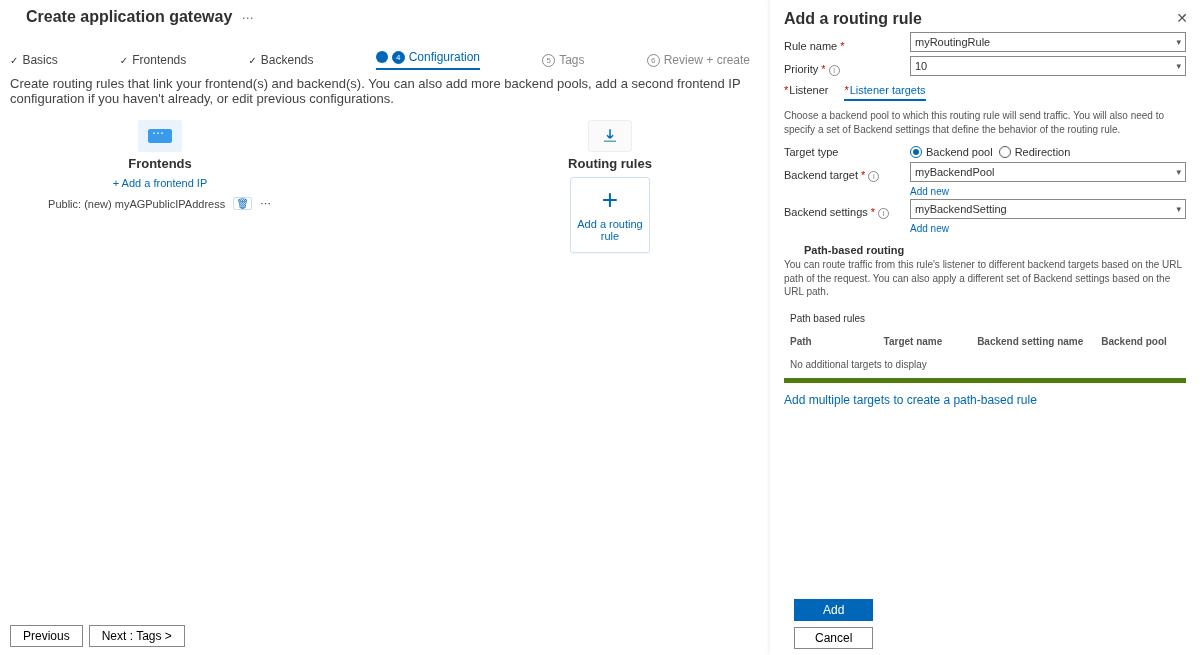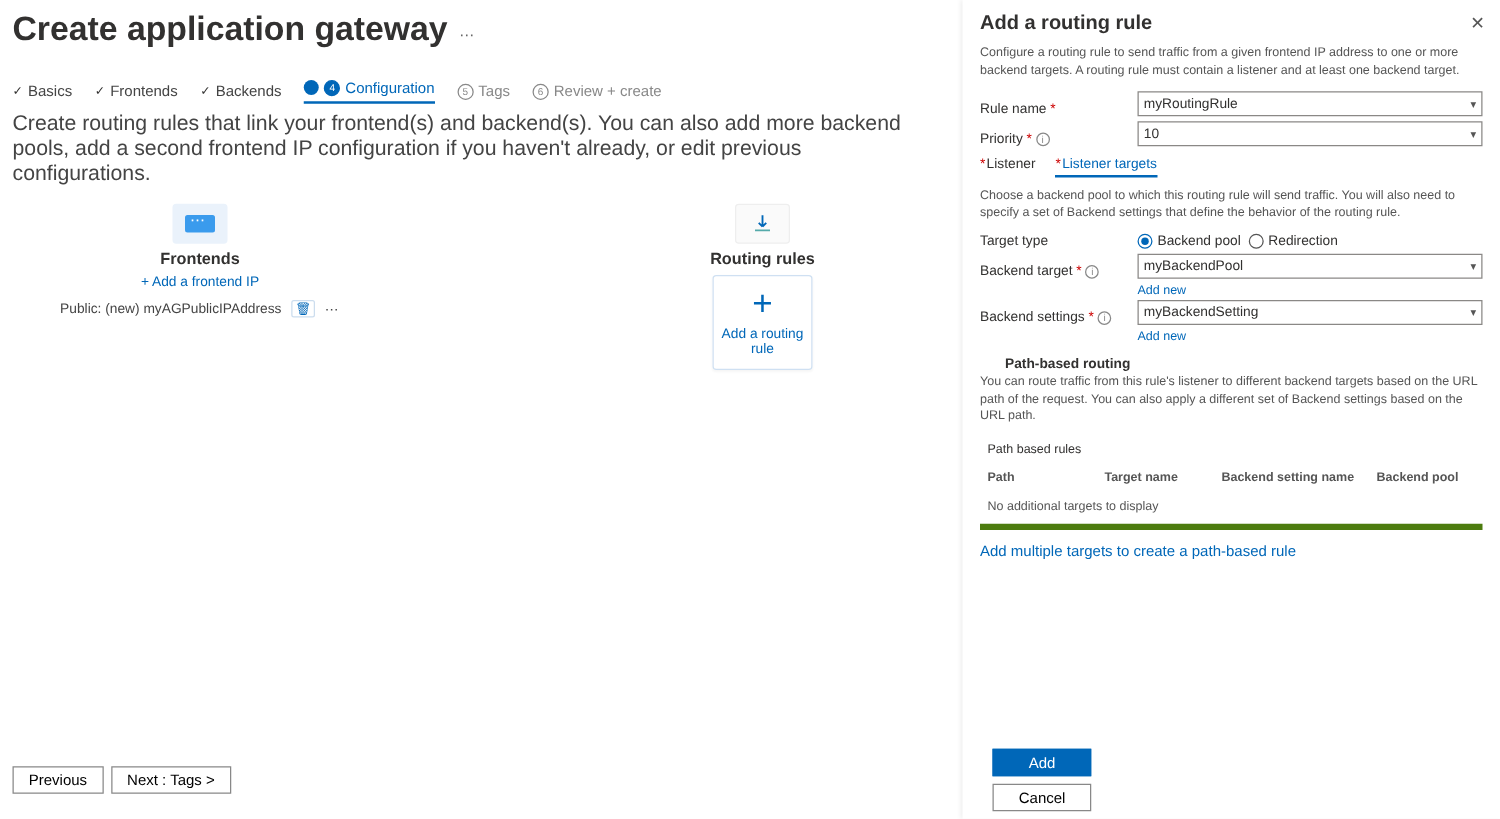--- a/index.html
+++ b/index.html
@@ -2,48 +2,48 @@
 <html><head>
 <meta charset="utf-8">
 <style>
   * { box-sizing: border-box; margin: 0; padding: 0; font-family: "Segoe UI", Arial, sans-serif; }
   body { font-size: 12px; color: #323130; background: #fff; overflow: hidden; }
   .page { width: 1200px; height: 655px; position: relative; }
   .main { width: 760px; padding: 6px 10px 0 10px; height: 100%; position: relative; }
   .crumbs { font-size: 11px; color: #0067b8; margin-bottom: 2px; }
   .crumbs span.sep { color: #666; padding: 0 4px; }
   .crumbs a { color: #0067b8; text-decoration: none; cursor: pointer; }
-  h1 { font-size: 27px; font-weight: 600; margin: 2px 0 6px 0; display: inline-block; }
+  h1 { font-size: 16px; font-weight: 600; margin: 2px 0 6px 16px; display: inline-block; }
   .dots { display: inline-block; color: #666; margin-left: 6px; letter-spacing: 1px; }
-  .wizsteps { display: flex; gap: 18px; margin: 18px 0 4px 0; font-size: 12px; }
+  .wizsteps { display: flex; gap: 18px; margin: 18px 0 4px 0; font-size: 12px; justify-content: space-between; }
   .wizstep { display: flex; align-items: center; gap: 4px; color: #444; cursor: pointer; }
   .wizstep.done::before { content: "✓"; font-size: 10px; color: #323130; }
   .wizstep.active { color: #0067b8; border-bottom: 2px solid #0067b8; padding-bottom: 4px; }
   .wizstep.active::before { content: ""; display:inline-block; width:12px; height:12px; border-radius:50%; background:#0067b8; color:#fff; font-size:8px; text-align:center; line-height:12px; }
   .wizstep.num5 { color: #888; }
   .wizstep .circ { display:inline-block; width:13px; height:13px; border:1px solid #888; border-radius:50%; font-size:8px; text-align:center; line-height:12px; color:#888; }
   .wizstep.active .circ { background:#0067b8; border-color:#0067b8; color:#fff; }
-  .desc { font-size: 17px; color: #444; margin: 6px 0 14px 0; }
+  .desc { font-size: 13px; color: #444; margin: 6px 0 14px 0; }
   .cols { display: flex; justify-content: space-between; padding: 0 10px 0 20px; }
   .col { width: 260px; text-align: center; }
   .iconbox { width: 44px; height: 32px; margin: 0 auto 4px auto; border-radius: 3px; display:flex; align-items:center; justify-content:center; }
   .fe-icon { background:#eaf2fb; }
   .fe-icon-inner { width:24px; height:14px; background:#3a9bed; border-radius:2px; position:relative; }
   .fe-icon-inner::after{content:"⋯"; color:#fff; position:absolute; left:4px; top:-3px; font-size:12px;}
   .rr-icon { background:#fafafa; border:1px solid #eee; }
   .rr-icon svg { width:18px; height:18px; }
   .col h3 { font-size: 13px; font-weight: 600; margin: 4px 0 6px 0; }
   .addlink { color:#0067b8; font-size:11px; cursor:pointer; }
   .fe-row { display:flex; align-items:center; justify-content:center; gap:8px; font-size:11px; margin-top:8px; color:#444;}
   .fe-row .del { color:#0067b8; cursor:pointer; border:1px solid #cde; padding:0 2px; border-radius:2px; font-size:10px;}
   .fe-row .more { color:#444; cursor:pointer; letter-spacing:1px;}
   .card { width:80px; margin:0 auto; border:1px solid #cfe0f2; border-radius:3px; padding:8px 4px 10px 4px; box-shadow:0 1px 2px rgba(0,0,0,0.04); cursor:pointer; }
   .plus { font-size:28px; color:#0067b8; font-weight:300; line-height:1; }
   .card .lbl { color:#0067b8; font-size:11px; margin-top:4px; }
-  .footer { position:absolute; bottom:20px; left:10px; display:flex; gap:6px; }
+  .footer { position:absolute; bottom:8px; left:10px; display:flex; gap:6px; }
   .btn { border:1px solid #888; background:#fff; padding:3px 12px; font-size:12px; cursor:pointer; }
   
   .panel { position:absolute; top:0; right:0; width:430px; height:100%; background:#fff; box-shadow:-1px 0 4px rgba(0,0,0,0.08); padding:10px 14px 0 14px; }
   .panel h2 { font-size:16px; font-weight:600; }
   .close { position:absolute; top:10px; right:12px; font-size:14px; color:#555; cursor:pointer; }
   .ptxt { font-size:10px; color:#555; margin:8px 0 10px 0; line-height:1.35; }
   .frow { display:flex; align-items:flex-end; gap:6px; margin:4px 0; }
   .flabel { width:120px; font-size:11px; color:#323130; }
   .req { color:#c00; }
   .info { display:inline-block; width:11px; height:11px; border:1px solid #888; border-radius:50%; font-size:8px; line-height:10px; text-align:center; color:#888; cursor:pointer; }
@@ -129,21 +129,20 @@
 
     <div class="footer">
       <button class="btn">Previous</button>
       <button class="btn">Next : Tags &gt;</button>
     </div>
   </div>
 
   <div class="panel">
     <h2>Add a routing rule</h2>
     <span class="close">✕</span>
-    <div class="ptxt">Configure a routing rule to send traffic from a given frontend IP address to one or more backend targets. A routing rule must contain a listener and at least one backend target.</div>
 
     <div class="frow">
       <div class="flabel"><span>Rule name</span> <span class="req">*</span></div>
       <div class="sel">
         <span>myRoutingRule</span>
           <span class="chev">▾</span>
       </div>
     </div>
     <div class="frow">
       <div class="flabel"><span>Priority</span> <span class="req">*</span> <span class="info">i</span></div>

